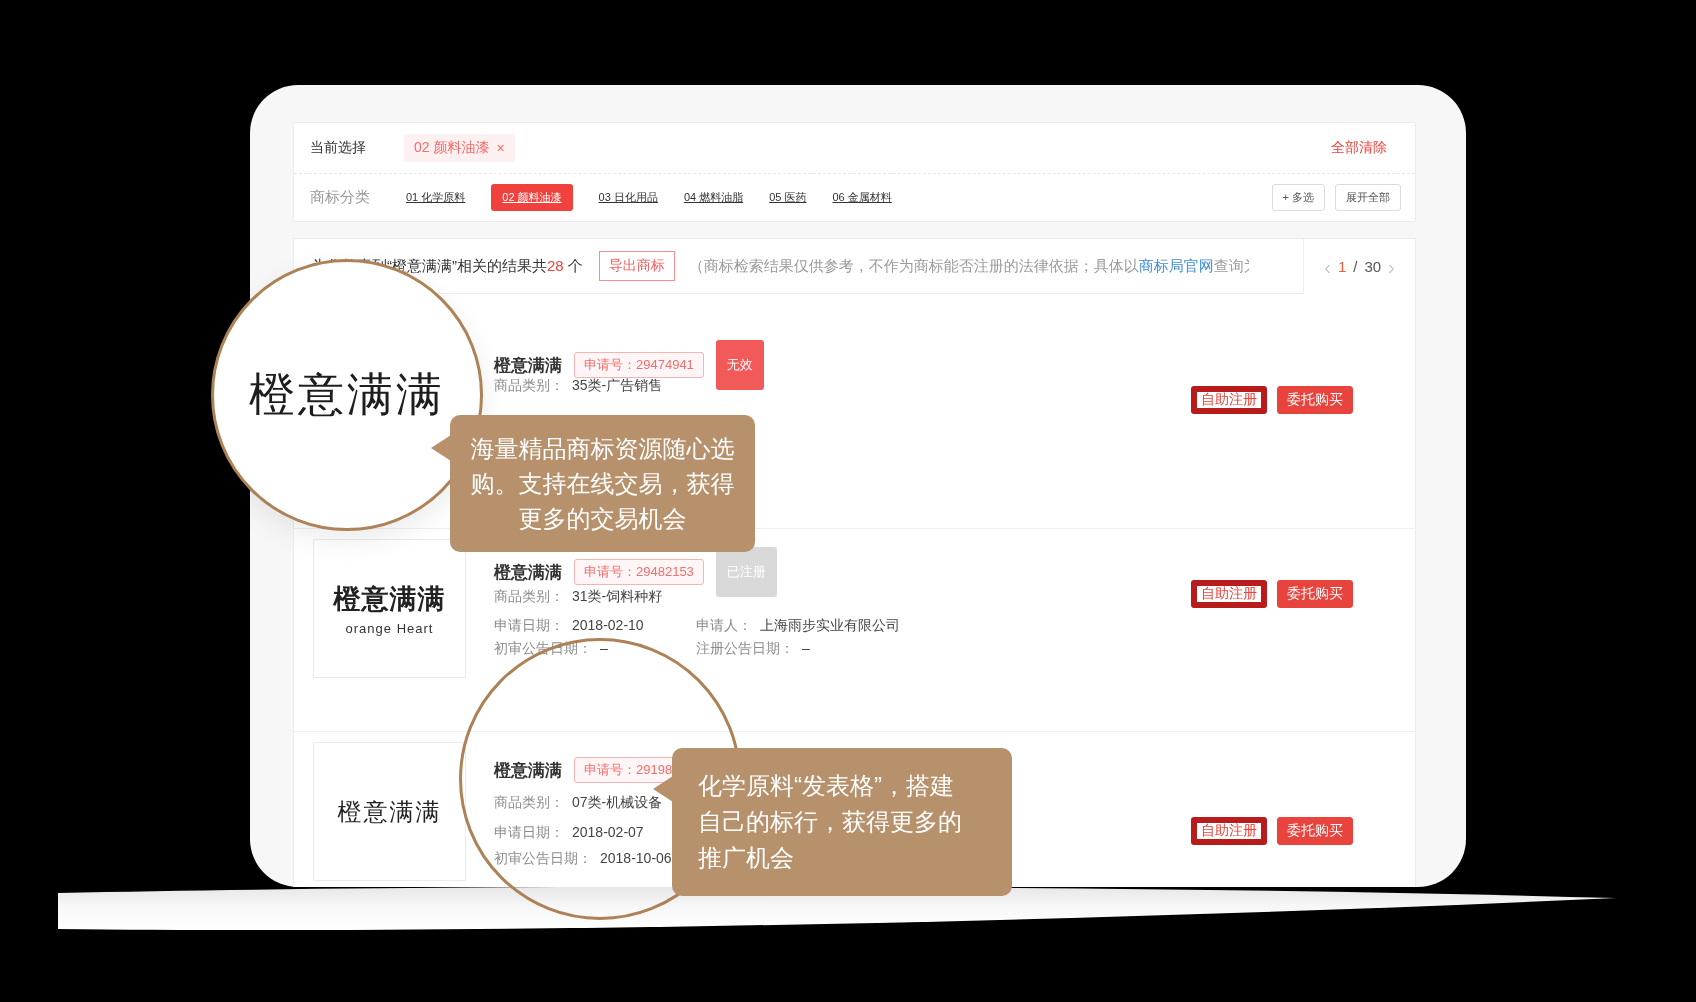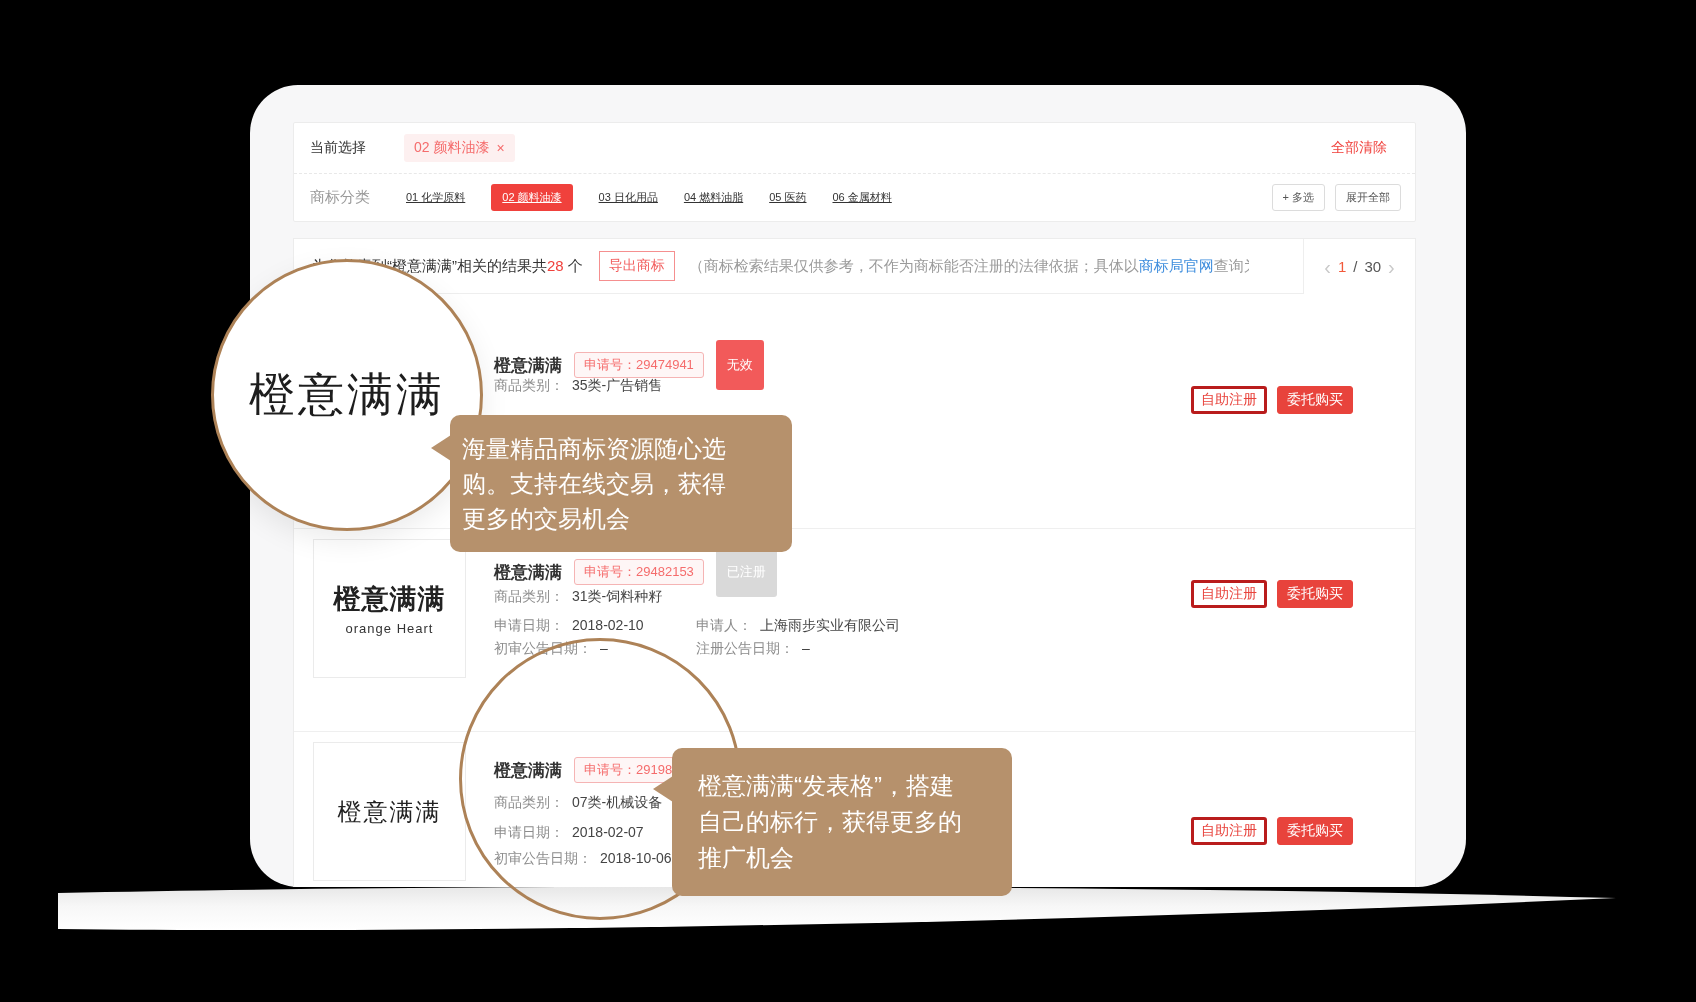--- a/index.html
+++ b/index.html
@@ -76,38 +76,38 @@
   .detail .lab { color:#8c8c8c; margin-right:8px; }
   .pair2 { position:absolute; left:202px; }
   .row1 .d1 { top:83px; } .row1 .d2 { top:110px; }
   .row2 .d1 { top:59px; } .row2 .d2 { top:88px; } .row2 .d3 { top:111px; }
   .row3 .d1 { top:62px; } .row3 .d2 { top:92px; } .row3 .d3 { top:118px; }
 
   .row-btns { position:absolute; right:62px; display:flex; gap:10px; }
   .row1 .row-btns { top:92px; } .row2 .row-btns { top:51px; } .row3 .row-btns { top:85px; }
   .btn { width:76px; height:28px; display:flex; align-items:center; justify-content:center;
          font-size:14px; border-radius:3px; cursor:pointer; white-space:nowrap; }
-  .btn-outline { color:#e8433c; border:3px solid #b91c1c; background:#fff; }
+  .btn-outline { color:#e8433c; border:6px solid #b91c1c; background:#fff; }
   .btn-solid { color:#fff; background:#e8433c; border:1px solid #e8433c; }
 
   
   .magnifier { position:absolute; border-radius:50%; border:3px solid #ad8257; z-index:5; }
   .mag1 { left:211px; top:259px; width:272px; height:272px; background:#fff;
           display:flex; align-items:center; justify-content:center;
           box-shadow:0 10px 28px rgba(0,0,0,.08); }
   .mag1 .mag-text { font-size:46px; color:#1d1d1d; letter-spacing:3px; white-space:nowrap; }
   .mag2 { left:459px; top:638px; width:282px; height:282px; background:transparent; }
 
   .tooltip { position:absolute; background:#b6916c; color:#fff; border-radius:10px;
              font-size:24px; line-height:35px; z-index:6; }
   .tooltip .line { display:block; white-space:nowrap; }
   .tooltip .arrow { position:absolute; left:-19px; width:0; height:0;
                     border-top:13px solid transparent; border-bottom:13px solid transparent;
                     border-right:20px solid #b6916c; }
-  .tt1 { left:450px; top:415px; width:342px; padding:16px 12px; }
+  .tt1 { left:450px; top:415px; width:305px; padding:16px 12px;text-align:center; }
   .tt1 .arrow { top:20px; }
   .tt2 { left:672px; top:748px; width:340px; padding:20px 26px; line-height:36px; }
   .tt2 .arrow { top:28px; }
 </style>
 </head>
 <body>
 
 <div class="canvas">
 
   <svg class="swoosh" width="1696" height="1002" viewBox="0 0 1696 1002">
@@ -239,18 +239,18 @@
 
   <div class="tooltip tt1">
     <span class="arrow"></span>
     <span class="line">海量精品商标资源随心选</span>
     <span class="line">购。支持在线交易，获得</span>
     <span class="line">更多的交易机会</span>
   </div>
 
   <div class="tooltip tt2">
     <span class="arrow"></span>
-    <span class="line">橙意满满“发表格”，搭建</span>
+    <span class="line">化学原料“发表格”，搭建</span>
     <span class="line">自己的标行，获得更多的</span>
     <span class="line">推广机会</span>
   </div>
 
 </div>
 
 </body></html>

